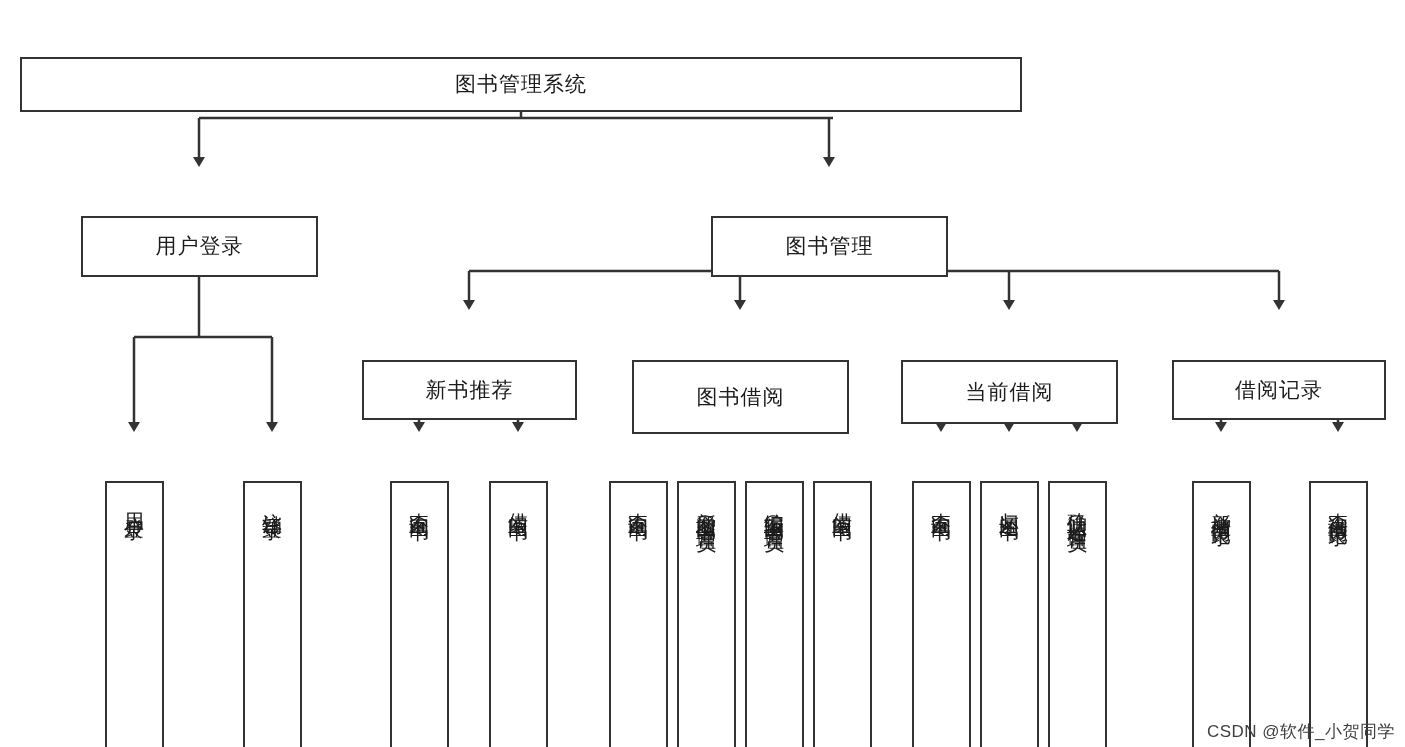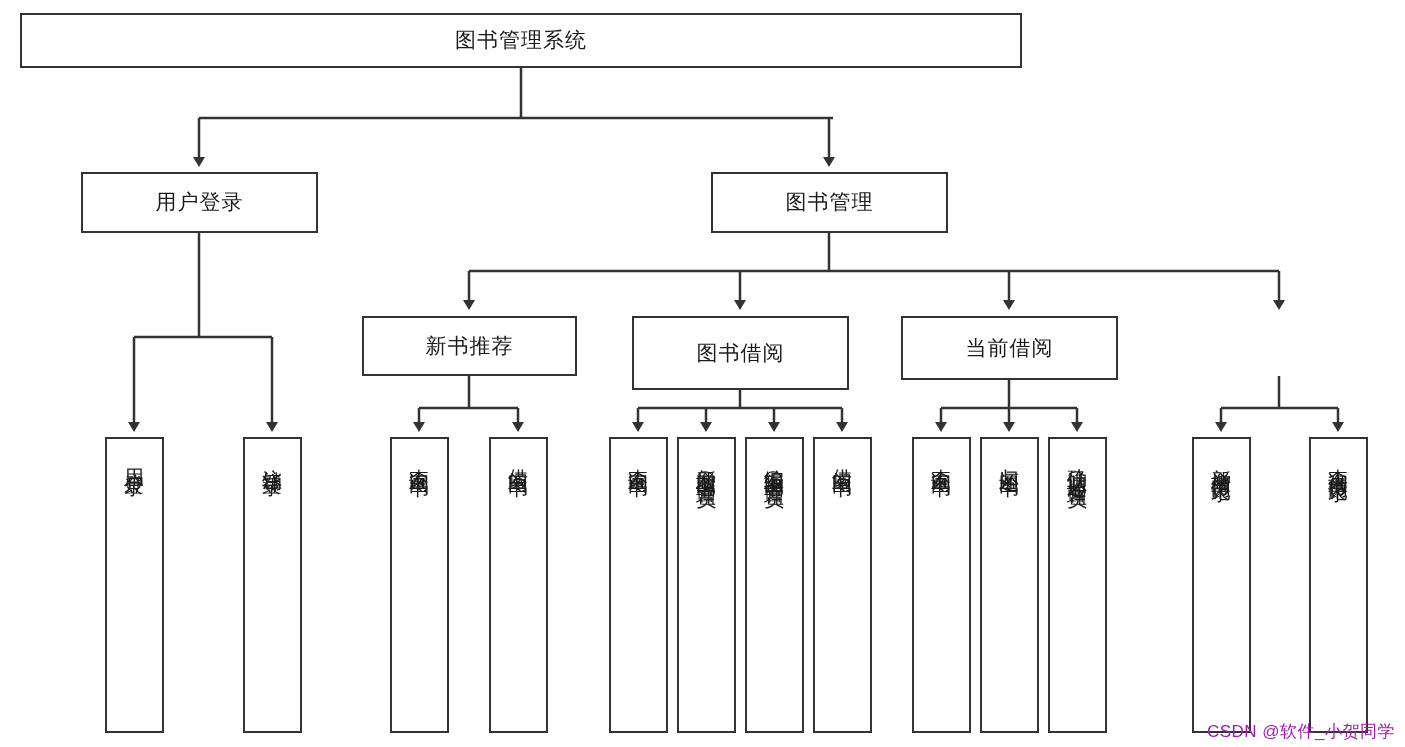--- a/index.html
+++ b/index.html
@@ -29,20 +29,21 @@
   }
   .node {
     position: absolute;
     box-sizing: border-box;
     background: #ffffff;
     border: 2px solid #333333;
     display: flex;
     align-items: center;
     justify-content: center;
     z-index: 3;
+    margin-top: 44px;
   }
   .node .label {
     font-size: 21px;
     line-height: 1.15;
     color: #1b1b1b;
     letter-spacing: 1px;
     white-space: nowrap;
     text-align: center;
   }
   .node.vertical {
@@ -56,21 +57,21 @@
     font-size: 20px;
     letter-spacing: 3px;
     line-height: 1;
     white-space: nowrap;
   }
   .watermark {
     position: absolute;
     right: 10px;
     bottom: 4px;
     font-size: 17px;
-    color: #a21caf;
+    color: #404040;
     letter-spacing: 0.5px;
     z-index: 5;
     white-space: nowrap;
   }
 </style>
 </head>
 <body>
 
 <div id="canvas">
 
@@ -153,20 +154,23 @@
   </div>
 
   <div class="node" style="left:632px; top:316px; width:217px; height:74px;">
     <span class="label">图书借阅</span>
   </div>
 
   <div class="node" style="left:901px; top:316px; width:217px; height:64px;">
     <span class="label">当前借阅</span>
   </div>
 
+  <div class="node" style="left:1172px; top:316px; width:214px; height:60px;">
+    <span class="label">借阅记录</span>
+  </div>
 
   <div class="node vertical" style="left:105px; top:437px; width:59px; height:296px;">
     <span class="label">用户登录</span>
   </div>
 
   <div class="node vertical" style="left:243px; top:437px; width:59px; height:296px;">
     <span class="label">注销登录</span>
   </div>
 
   <div class="node vertical" style="left:390px; top:437px; width:59px; height:296px;">

